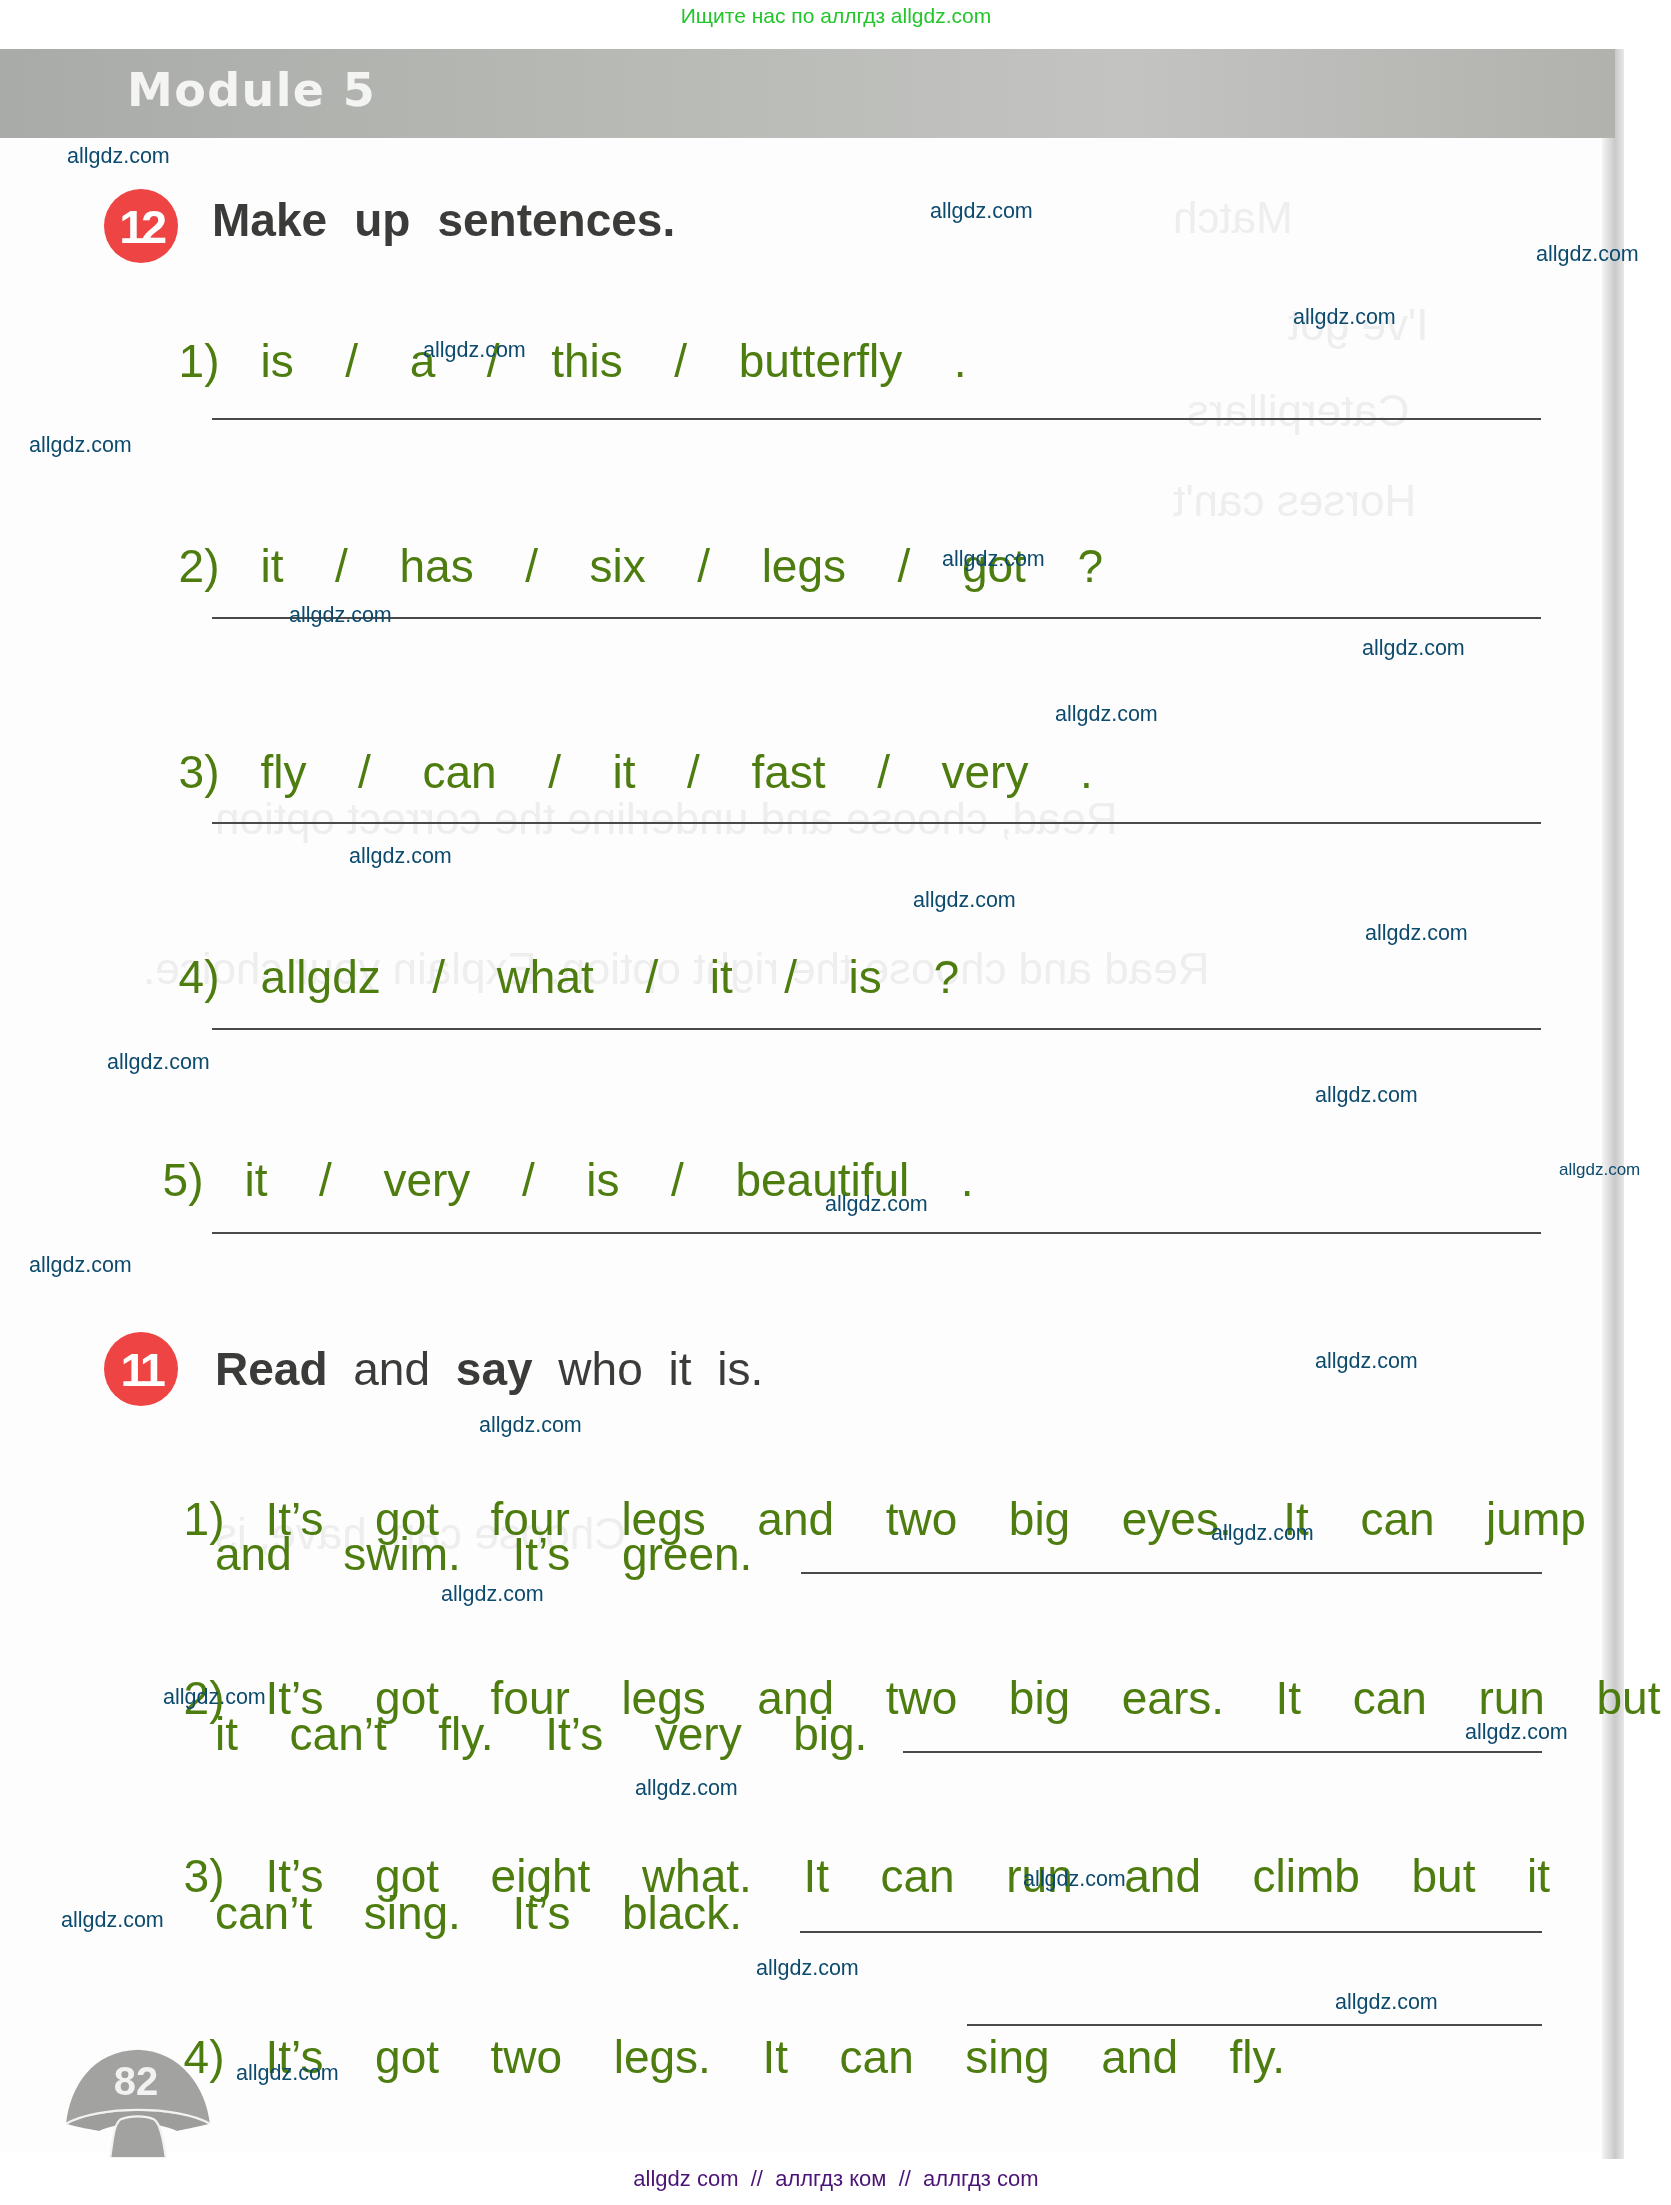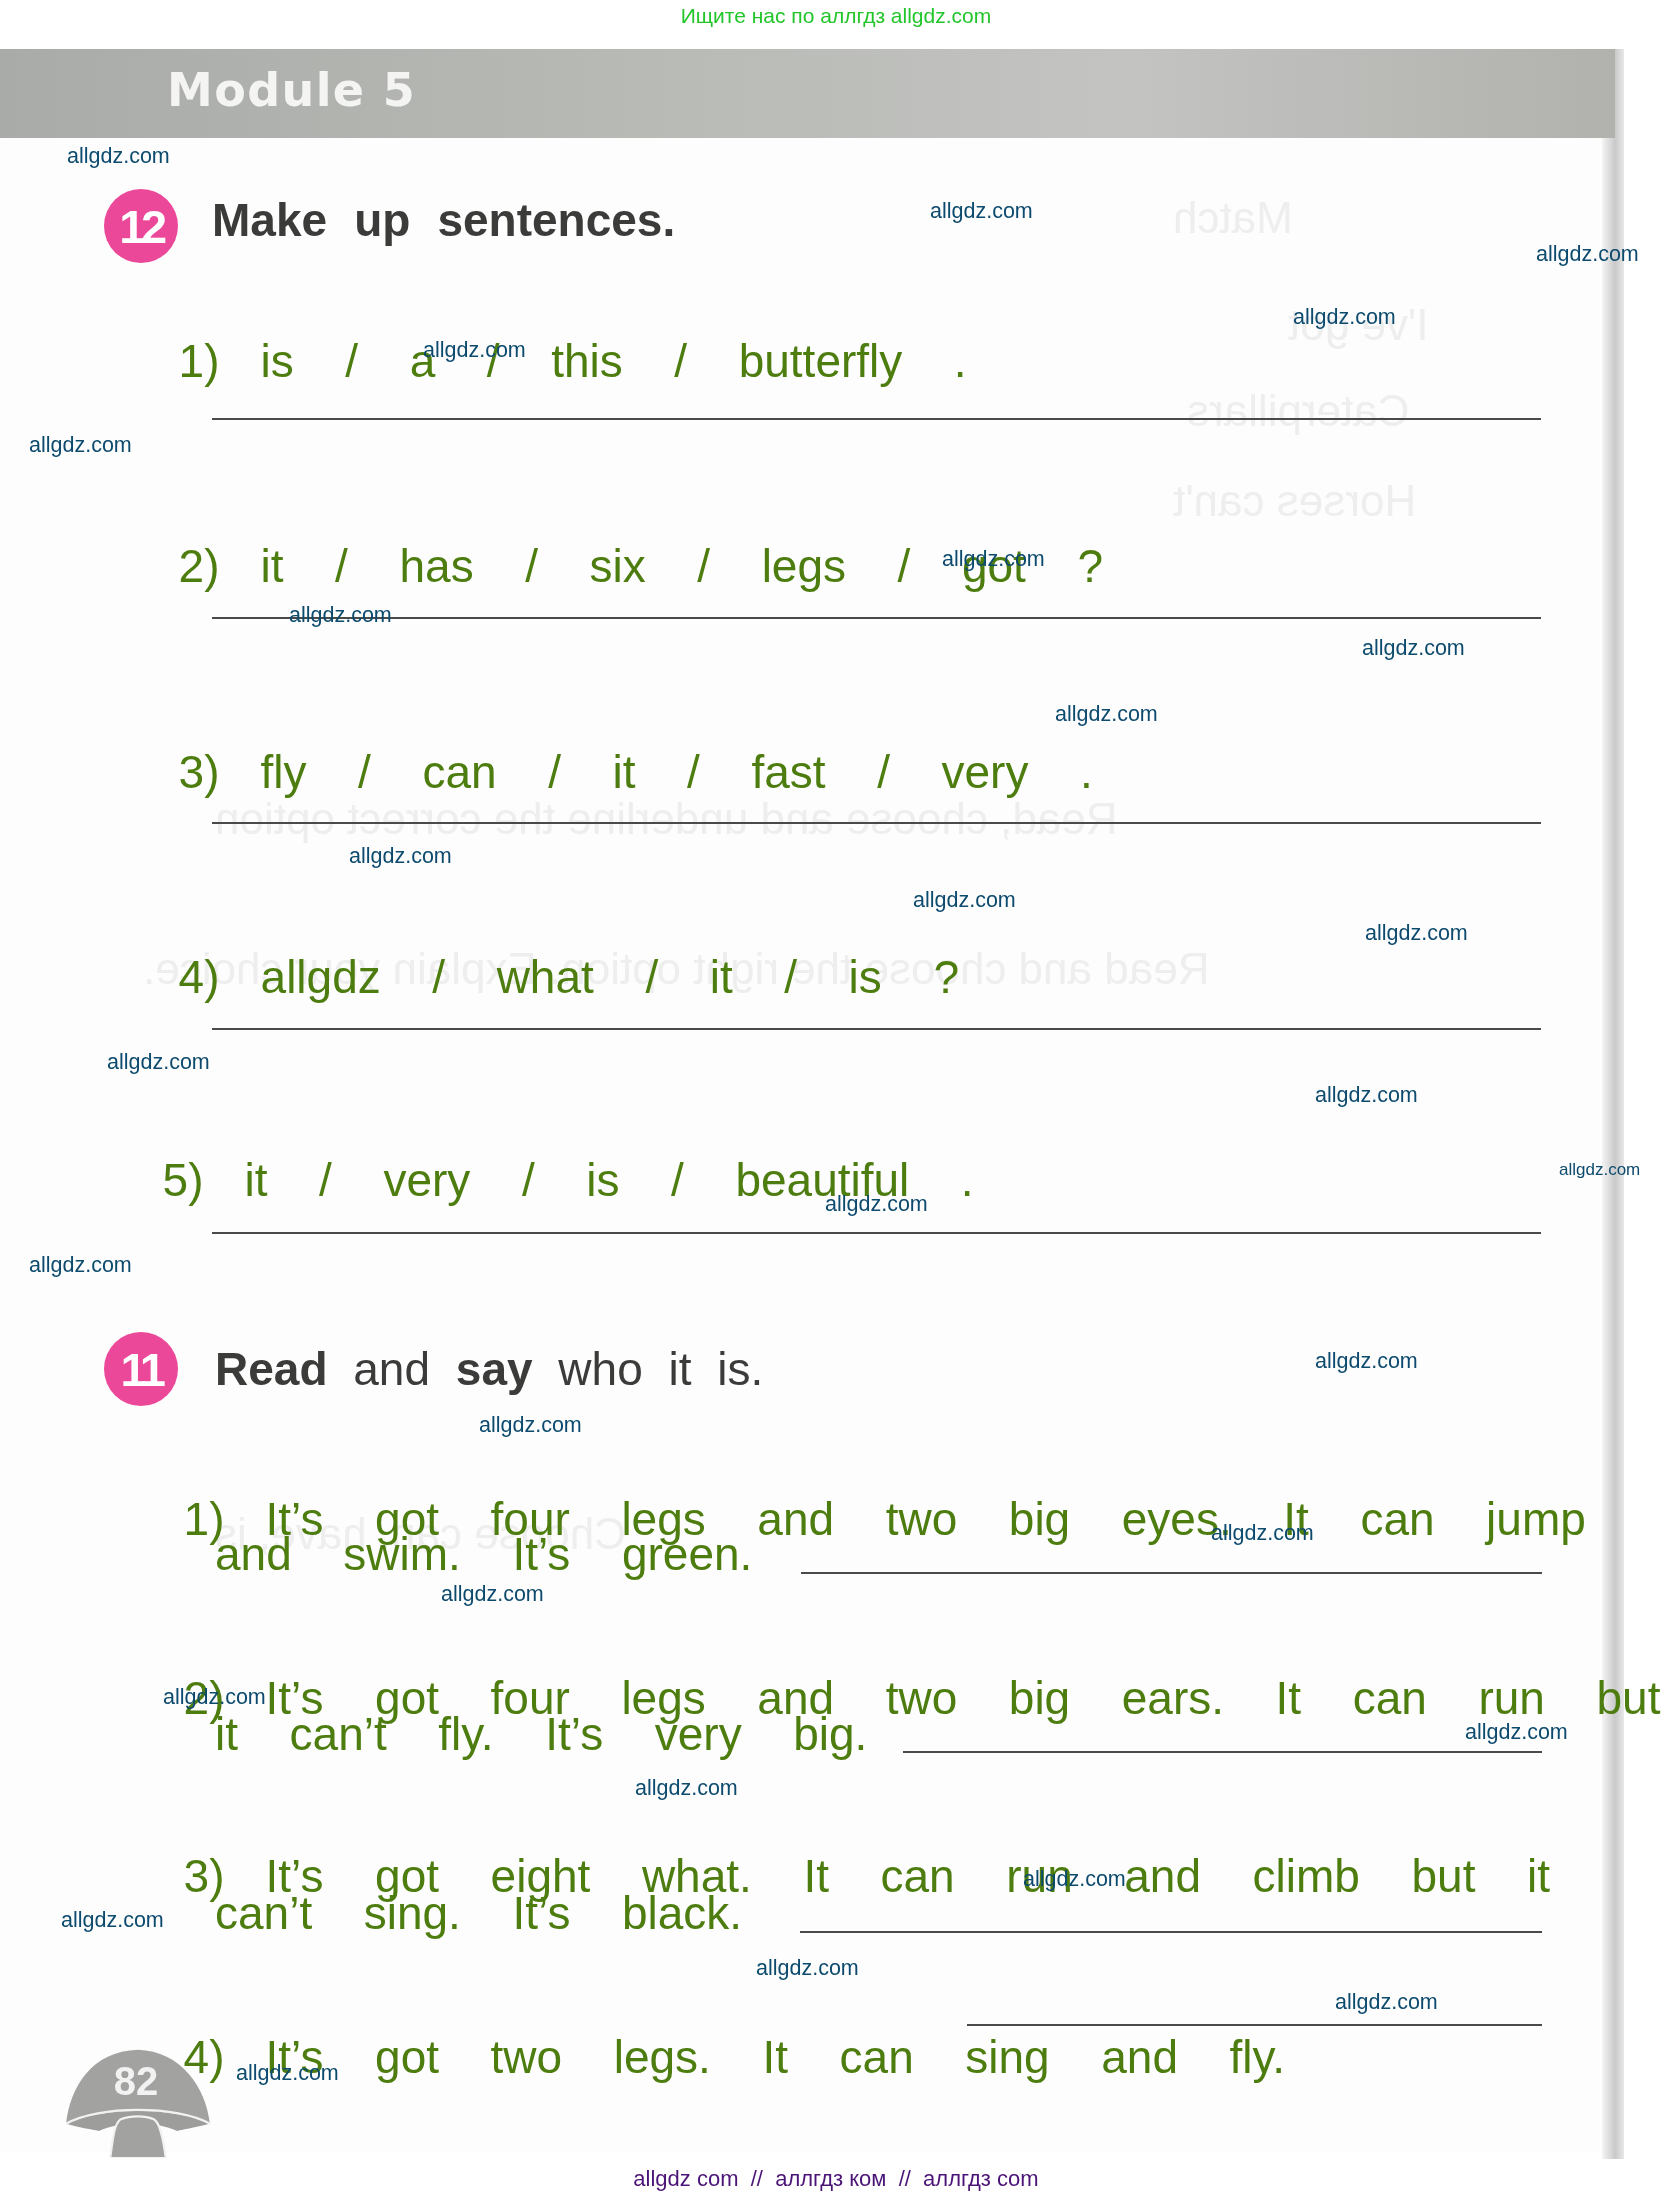--- a/index.html
+++ b/index.html
@@ -20,25 +20,25 @@
   .page-shadow {
     left:1602px; top:49px; width:21.5px; height:2110px;
     background:linear-gradient(to right, #f4f4f4, #c9c9c9 60%, #e8e8e8);
   }
   .header-band {
     left:0; top:49px; width:1615px; height:89px;
     background:linear-gradient(to right,#a9aba8,#b8bab6 40%,#c3c4c1 70%,#b1b2ae);
   }
   .module-title {
     left:127px; top:63px; color:#f4f4f2; font-size:46px; font-weight:bold;
-    letter-spacing:1.4px; font-family:"DejaVu Sans", sans-serif;margin-left:40px;
+    letter-spacing:1.4px; font-family:"DejaVu Sans", sans-serif;
   }
   .badge {
     width:74px; height:74px; border-radius:50%;
-    background:#ec4899; color:#fff; font-weight:bold; font-size:47px;
+    background:#ef4444; color:#fff; font-weight:bold; font-size:47px;
     display:flex; align-items:center; justify-content:center;
     font-family:"Liberation Sans", sans-serif; letter-spacing:-4.3px;
   }
   .heading {
     color:#3b3c3a; font-size:46px; font-family:"Liberation Sans", sans-serif;
     white-space:pre;
   }
   .heading b { font-weight:bold; }
   .item {
     color:#4d7c0f; font-size:46px; white-space:pre; word-spacing:13px;

